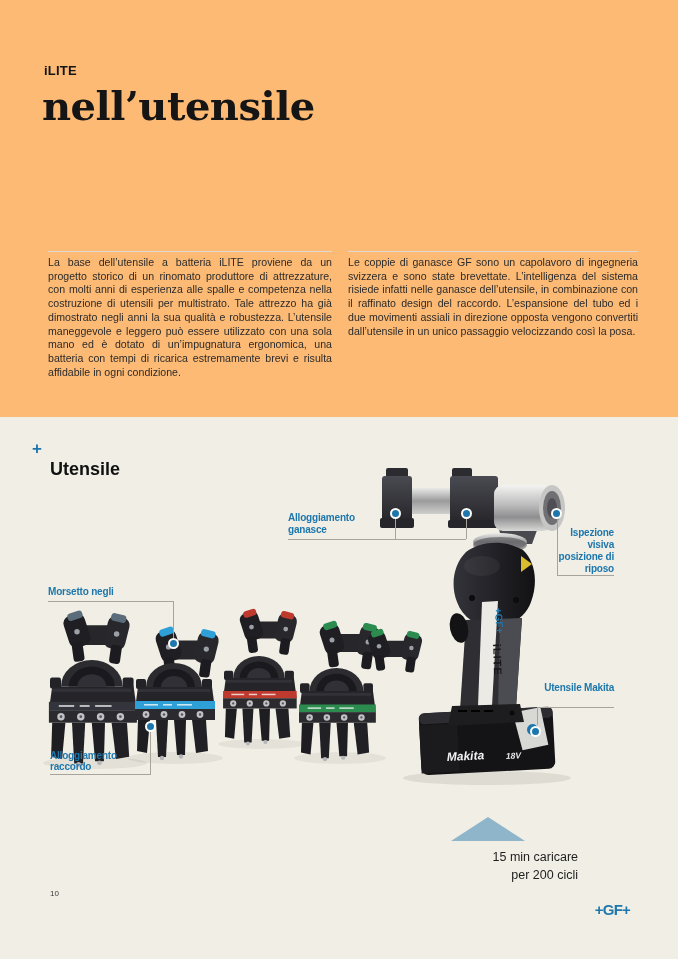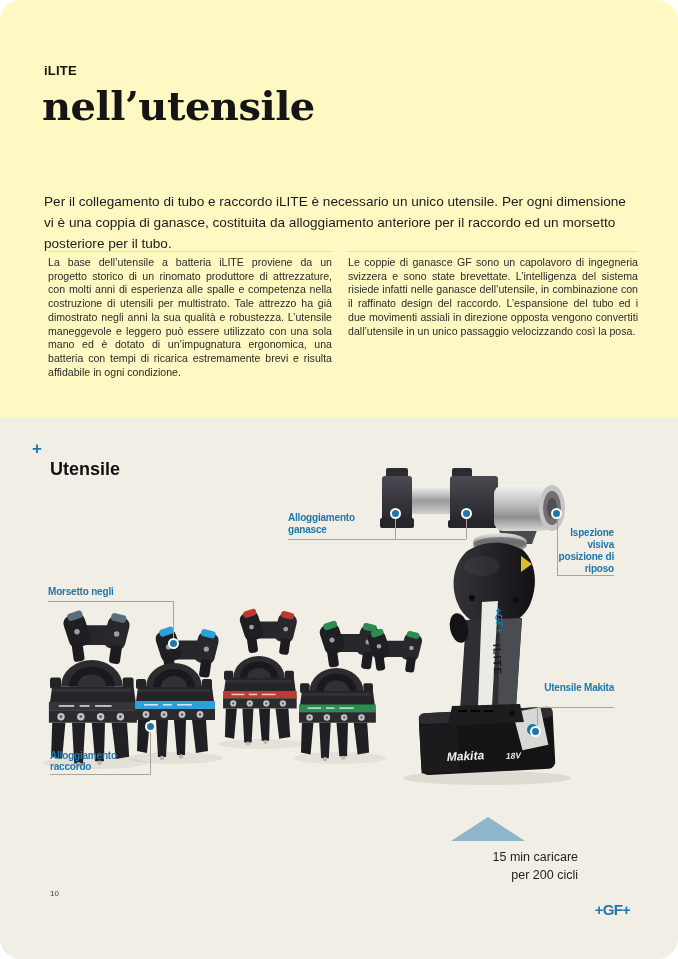--- a/index.html
+++ b/index.html
@@ -1,17 +1,17 @@
 <!DOCTYPE html>
 <html style="--accent_blue: #1E77AC; --beige_bg: #F1EEE5; --triangle_blue: #8FB5CA; --callout_line: #A8A49B; --jaw_blue: #2F9FD8; --jaw_red: #BF3A2E; --jaw_green: #2C8C50; --jaw_dark: #34343C; --jaw_cap_gray: #5B6D7A;"><head>
 <meta charset="utf-8">
 <style>
   html,body{margin:0;padding:0;background:#ffffff;}
-  .page{position:relative;width:678px;height:959px;background:#fef9c3;overflow:hidden;
-        font-family:"Liberation Sans",sans-serif;border-radius:21px;}
+  .page{position:relative;width:678px;height:959px;background:#fdba74;overflow:hidden;
+        font-family:"Liberation Sans",sans-serif;}
   
   .kicker{position:absolute;left:44px;top:63px;font-size:13px;font-weight:bold;color:#141414;letter-spacing:.2px;}
   .title{position:absolute;left:42px;top:82px;margin:0;font-family:"DejaVu Serif","Liberation Serif",serif;
          font-weight:bold;font-size:40px;line-height:47px;color:#151515;letter-spacing:-0.5px;}
   .title .line{display:block;}
   .intro{position:absolute;left:44px;top:191px;width:586px;margin:0;font-size:13.6px;line-height:21px;
          color:#1c1c1c;font-weight:500;}
   .col{position:absolute;top:251px;border-top:1px solid #dedbd2;padding-top:4px;
        font-size:10.6px;line-height:13.7px;color:#2b2b2b;text-align:justify;}
   .col-left{left:48px;width:284px;}
@@ -46,21 +46,20 @@
 </style>
 </head>
 <body>
 
 <div class="page">
 
   <div class="kicker">iLITE</div>
   <h1 class="title">
       <span class="line">nell’utensile</span>
     </h1>
-  <p class="intro">Per il collegamento di tubo e raccordo iLITE è necessario un unico utensile. Per ogni dimensione vi è una coppia di ganasce, costituita da alloggiamento anteriore per il raccordo ed un morsetto posteriore per il tubo.</p>
   <div class="col col-left">La base dell’utensile a batteria iLITE proviene da un progetto storico di un rinomato produttore di attrezzature, con molti anni di esperienza alle spalle e competenza nella costruzione di utensili per multistrato. Tale attrezzo ha già dimostrato negli anni la sua qualità e robustezza. L’utensile maneggevole e leggero può essere utilizzato con una sola mano ed è dotato di un’impugnatura ergonomica, una batteria con tempi di ricarica estremamente brevi e risulta affidabile in ogni condizione.</div>
   <div class="col col-right">Le coppie di ganasce GF sono un capolavoro di ingegneria svizzera e sono state brevettate. L’intelligenza del sistema risiede infatti nelle ganasce dell’utensile, in combinazione con il raffinato design del raccordo. L’espansione del tubo ed i due movimenti assiali in direzione opposta vengono convertiti dall’utensile in un unico passaggio velocizzando così la posa.</div>
 
   <section class="beige">
 
     <span class="plus">+</span>
     <span class="sec-title">Utensile</span>
 
     <svg class="hero" viewBox="0 0 678 340" xmlns="http://www.w3.org/2000/svg">
       <defs>

